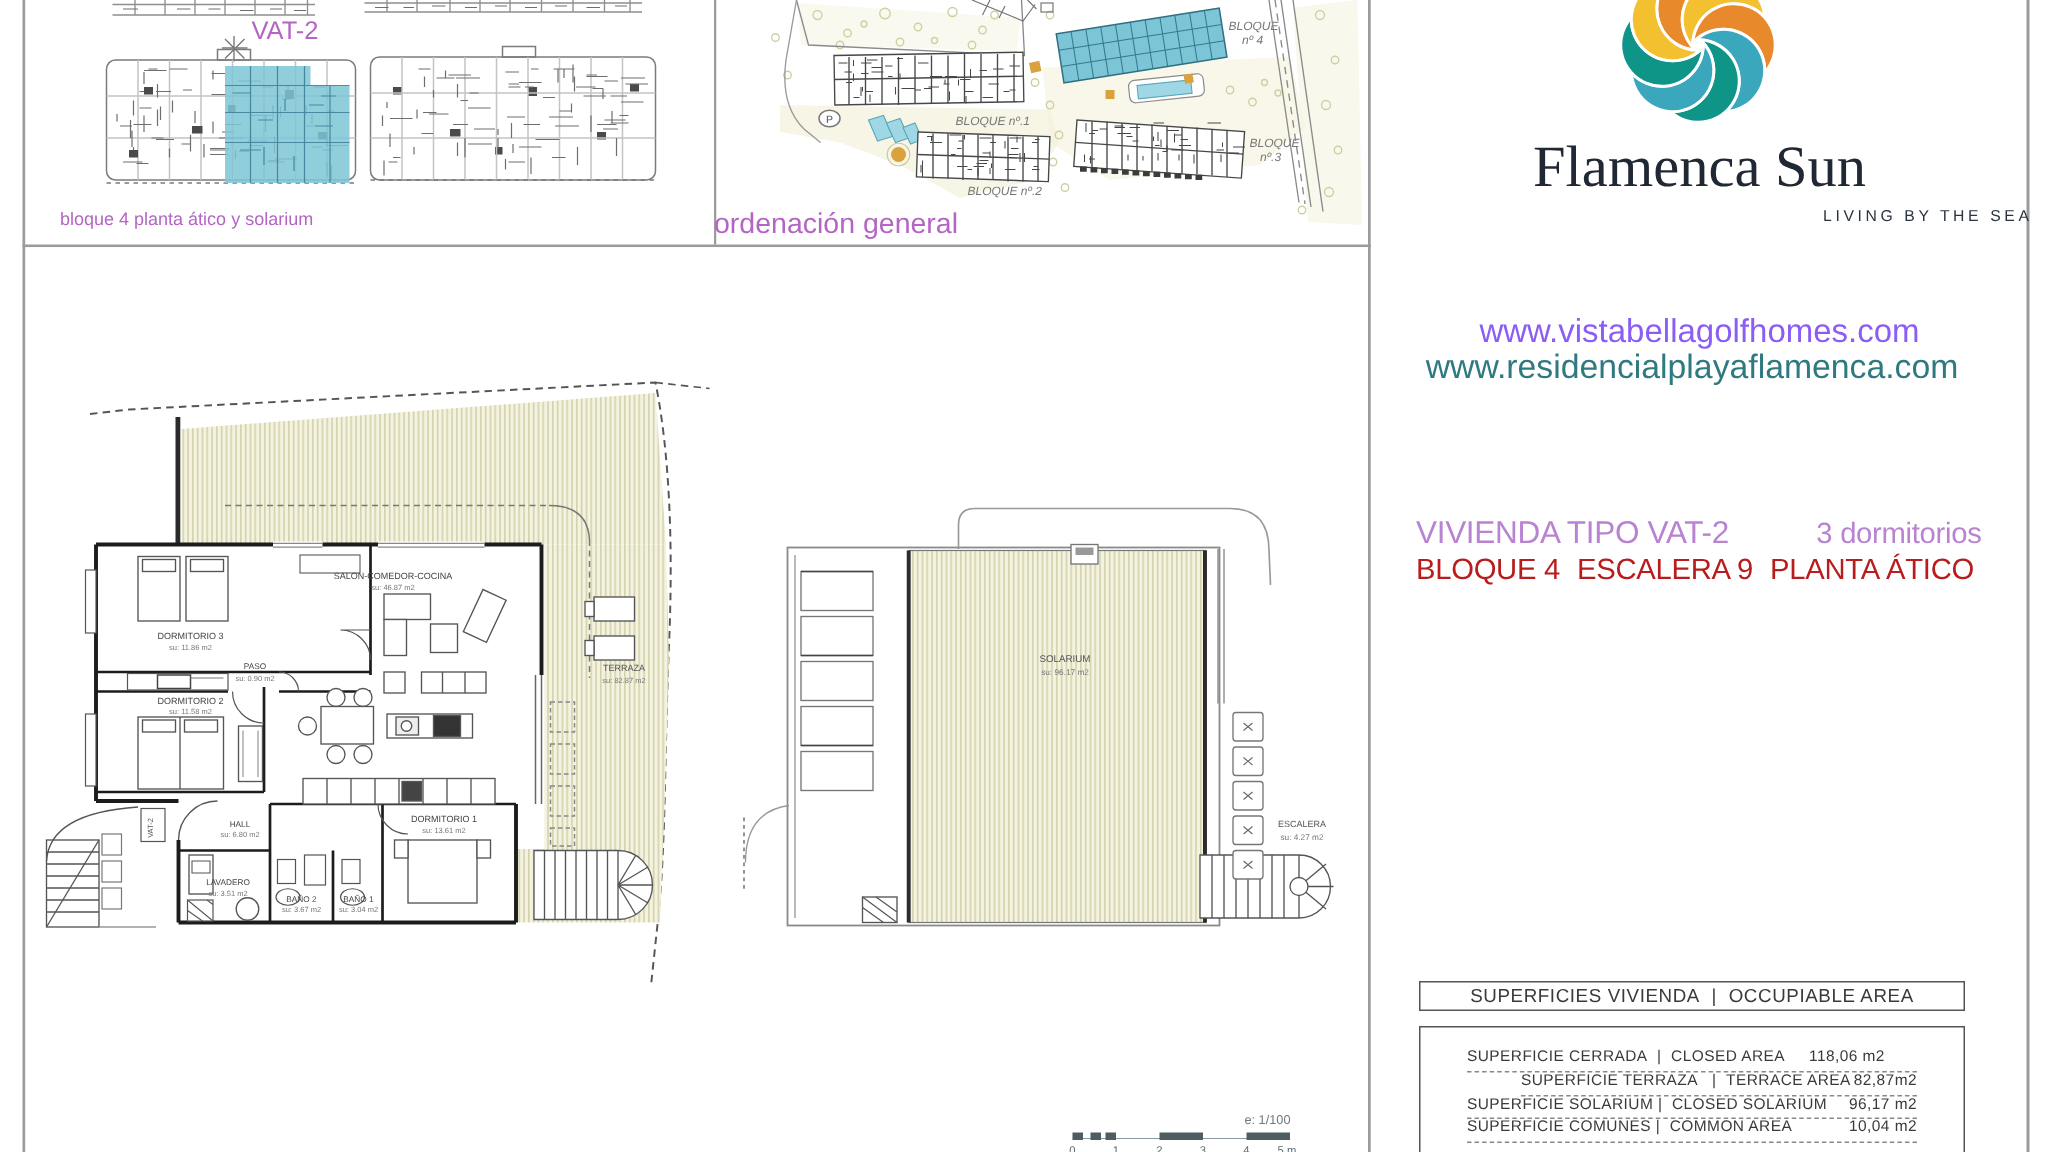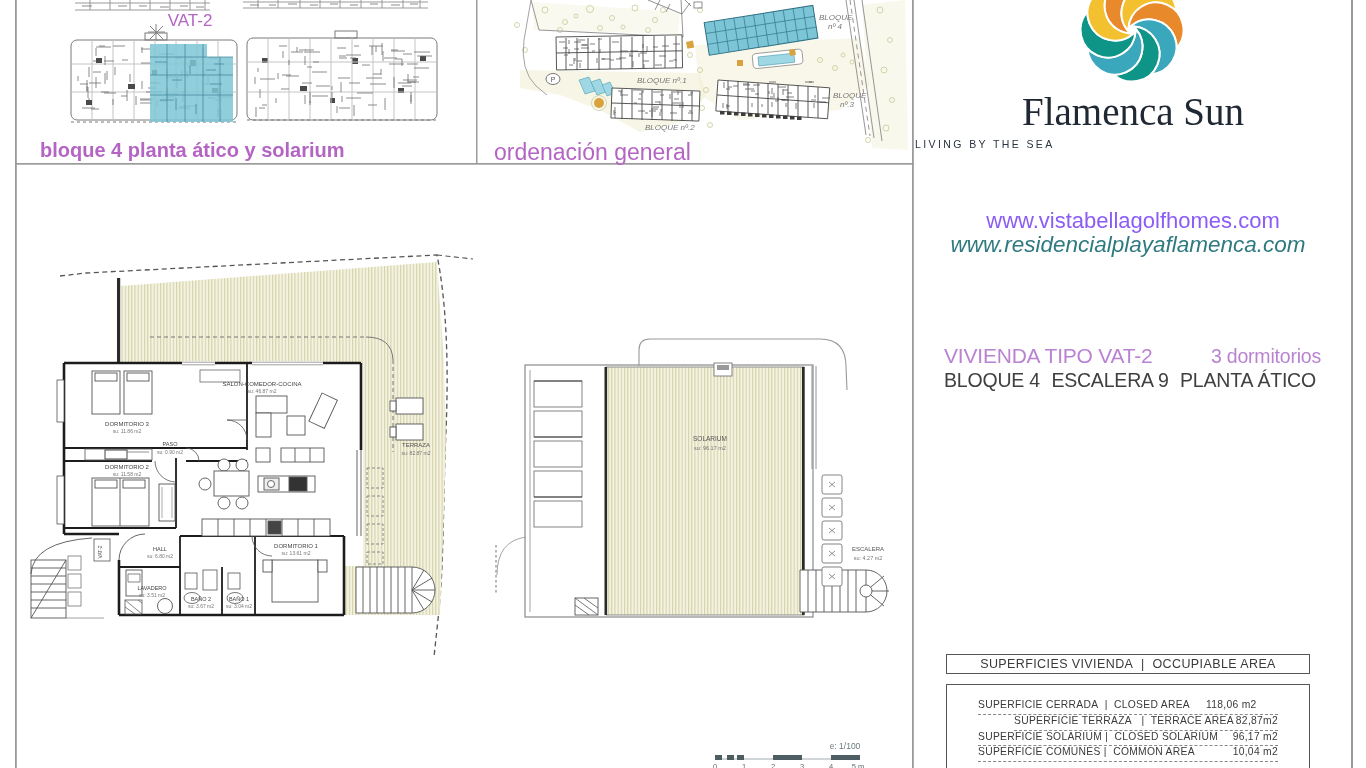--- a/index.html
+++ b/index.html
@@ -499,51 +499,51 @@
         <text x="773" y="769">2</text>
     <text x="802" y="769">3</text>
         <text x="831" y="769">4</text>
         <text x="858" y="769">5 m</text>
   </g>
 </g>
 </svg>
 
 <div class="abs" style="left:140px;top:11px;width:100px;text-align:center;font-size:17px;color:#b465c4;">VAT-2</div>
 
-<div class="abs" style="left:40px;top:139px;font-size:20px;color:#b465c4;font-weight:bold;">bloque 4 planta ático y solarium</div>
-
-<div class="abs" style="left:494px;top:139px;font-size:23px;color:#b465c4;">ordenación general</div>
+<div class="abs" style="left:40px;top:139px;font-size:12px;color:#b465c4;">bloque 4 planta ático y solarium</div>
+
+<div class="abs" style="left:476px;top:139px;font-size:19px;color:#b465c4;">ordenación general</div>
 
 <svg class="abs" style="left:1074px;top:-28px" width="116" height="116" viewBox="-58 -58 116 116">
   <g stroke="#ffffff" stroke-width="2">
     <path d="M-1.43,3.46 A27.5,27.5 0 1 1 18.40,-44.43 A27.5,27.5 0 0 0 -1.43,3.46 Z" fill="#e8892b"></path>
     <path d="M-3.46,1.43 A27.5,27.5 0 1 1 44.43,-18.40 A27.5,27.5 0 0 0 -3.46,1.43 Z" fill="#f3c12f"></path>
     <path d="M-3.46,-1.43 A27.5,27.5 0 1 1 44.43,18.40 A27.5,27.5 0 0 0 -3.46,-1.43 Z" fill="#e8892b"></path>
     <path d="M-1.43,-3.46 A27.5,27.5 0 1 1 18.40,44.43 A27.5,27.5 0 0 0 -1.43,-3.46 Z" fill="#3ba7bc"></path>
     <path d="M1.43,-3.46 A27.5,27.5 0 1 1 -18.40,44.43 A27.5,27.5 0 0 0 1.43,-3.46 Z" fill="#0f9488"></path>
     <path d="M3.46,-1.43 A27.5,27.5 0 1 1 -44.43,18.40 A27.5,27.5 0 0 0 3.46,-1.43 Z" fill="#3ba7bc"></path>
     <path d="M3.46,1.43 A27.5,27.5 0 1 1 -44.43,-18.40 A27.5,27.5 0 0 0 3.46,1.43 Z" fill="#0f9488"></path>
     <path d="M1.43,3.46 A27.5,27.5 0 1 1 -18.40,-44.43 A27.5,27.5 0 0 0 1.43,3.46 Z" fill="#f3c12f"></path>
   </g>
 </svg>
 
 <div class="abs" style="left:913px;top:89px;width:440px;text-align:center;font-family:'Liberation Serif',serif;font-size:39px;color:#202833;">Flamenca Sun</div>
 
-<div class="abs" style="left:915px;top:138px;width:440px;text-align:left;font-size:10.5px;letter-spacing:2.4px;color:#2a333f;">LIVING BY THE SEA</div>
+<div class="abs" style="left:915px;top:138px;width:440px;text-align:right;font-size:10.5px;letter-spacing:2.4px;color:#2a333f;">LIVING BY THE SEA</div>
 
 <div class="abs" style="left:913px;top:208px;width:440px;text-align:center;font-size:22px;color:#8b5cf6;">www.vistabellagolfhomes.com</div>
 
-<div class="abs" style="left:908px;top:232px;width:440px;text-align:center;font-size:22.5px;color:#2f7a80;font-style:italic;">www.residencialplayaflamenca.com</div>
+<div class="abs" style="left:908px;top:232px;width:440px;text-align:center;font-size:22.5px;color:#2f7a80;">www.residencialplayaflamenca.com</div>
 
 <div class="abs" style="left:944px;top:344px;width:377px;font-size:21px;letter-spacing:-0.2px;color:#b983d2;display:flex;justify-content:space-between;align-items:baseline;white-space:nowrap;">
   <span>VIVIENDA TIPO VAT-2</span>
     <span style="font-size:19.5px;">3 dormitorios</span>
 </div>
 
-<div class="abs" style="left:944px;top:369px;width:372px;font-size:19.5px;letter-spacing:-0.2px;color:#404040;display:flex;justify-content:space-between;white-space:nowrap;">
+<div class="abs" style="left:944px;top:369px;width:372px;font-size:19.5px;letter-spacing:-0.2px;color:#b91c1c;display:flex;justify-content:space-between;white-space:nowrap;">
   <span>BLOQUE 4</span>
     <span>ESCALERA 9</span>
     <span>PLANTA ÁTICO</span>
 </div>
 
 <div class="abs" style="left:946px;top:654px;width:364px;height:20px;border:1.4px solid #555;box-sizing:border-box;text-align:center;font-size:12.5px;letter-spacing:0.4px;color:#3a3a3a;line-height:18px;">SUPERFICIES VIVIENDA&nbsp;&nbsp;|&nbsp;&nbsp;OCCUPIABLE AREA</div>
 
 <div class="abs" style="left:946px;top:684px;width:364px;height:90px;border:1.4px solid #555;box-sizing:border-box;"></div>
 
 <div class="abs" style="left:978px;top:699px;width:300px;font-size:10.3px;letter-spacing:0.3px;color:#3a3a3a;white-space:nowrap;">

